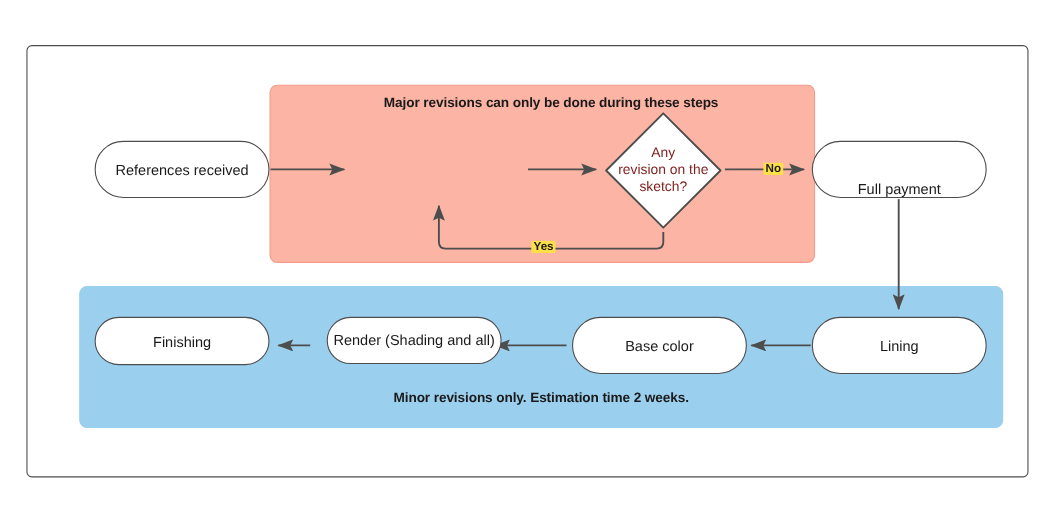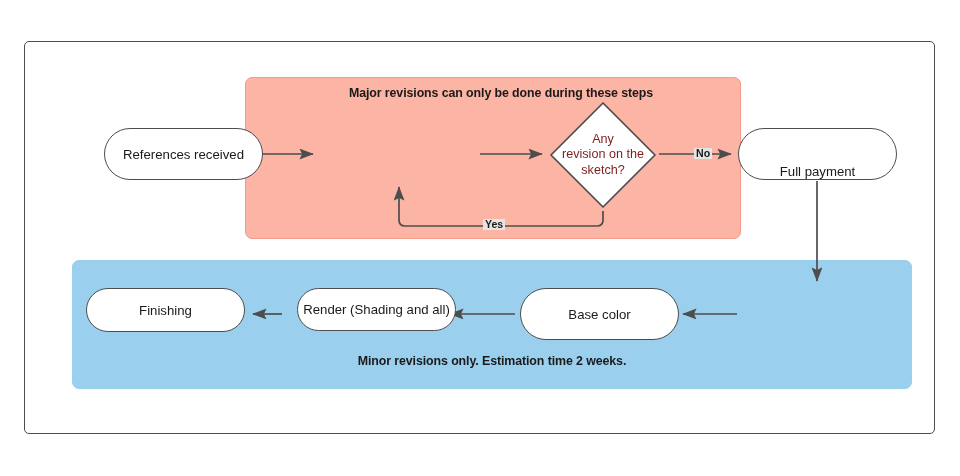--- a/index.html
+++ b/index.html
@@ -86,21 +86,21 @@
     border: 1.7px solid #4d4d4d;
     border-radius: 26px;
     display: flex;
     align-items: center;
     justify-content: center;
     color: #1a1a1a;
     font-size: 13.2px;
     text-align: center;
     white-space: nowrap;
   }
-  #node-references { left: 104px;  top: 128px; width: 159px; height: 52px; }
+  #node-references { left: 86px;  top: 128px; width: 159px; height: 52px; }
   #node-rough      { left: 320px; top: 128px; width: 159px; height: 52px; }
   #node-payment    { left: 738px; top: 128px; width: 159px; height: 52px; align-items: flex-end; }
   #node-lining     { left: 738px; top: 288px; width: 159px; height: 52px; }
   #node-base       { left: 520px; top: 288px; width: 159px; height: 52px; justify-content: center; }
   #node-render     { left: 297px; top: 288px; width: 159px; height: 43px; }
   #node-finishing  { left: 86px;  top: 288px; width: 159px; height: 44px; }
   #node-render .node-label {
     
     position: relative;
     width: 175px;
@@ -132,21 +132,21 @@
     font-size: 10.6px;
     font-weight: bold;
     color: #1a1a1a;
     background: transparent;
     padding: 0 2px;
     line-height: 1;
   }
   #label-no  { left: 694px; top: 148px; }
   #label-yes { left: 483px; top: 219px; }
   
-  .label-pad-red { background: #e5e5e5; }
+  .label-pad-red { background: #fde047; }
 </style>
 </head>
 <body>
 
 <div id="canvas">
 
   <div id="outer-frame"></div>
 
   <div class="group-box" id="group-major"></div>
   <div class="group-box" id="group-minor"></div>
@@ -191,20 +191,23 @@
       <div>Any</div>
       <div>revision on the</div>
       <div>sketch?</div>
     </div>
   </div>
 
   <div class="node" id="node-payment">
     <span class="node-label">Full payment</span>
   </div>
 
+  <div class="node" id="node-lining">
+    <span class="node-label">Lining</span>
+  </div>
 
   <div class="node" id="node-base">
     <span class="node-label">Base color</span>
   </div>
 
   <div class="node" id="node-render">
     <span class="node-label">Render (Shading and all)</span>
   </div>
 
   <div class="node" id="node-finishing">

